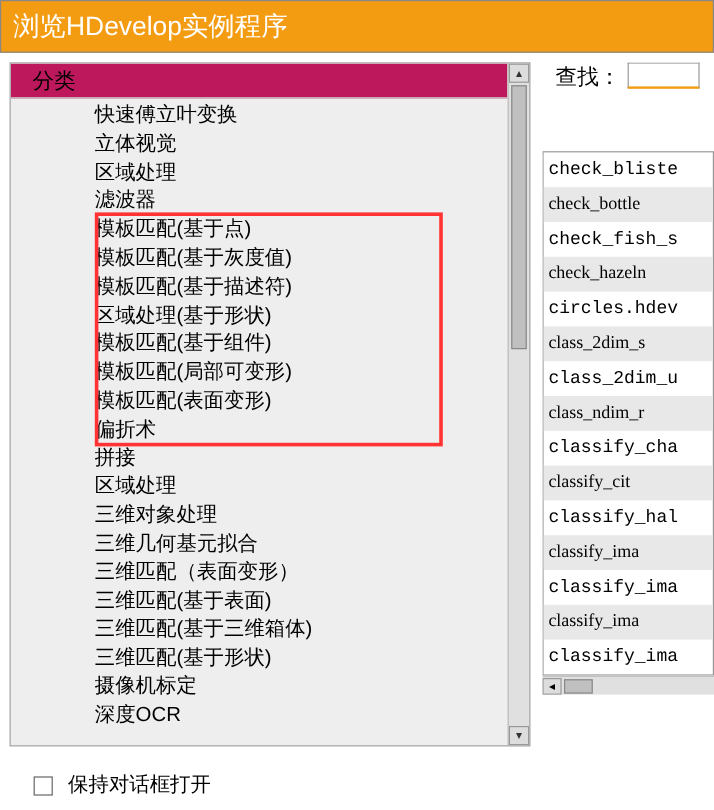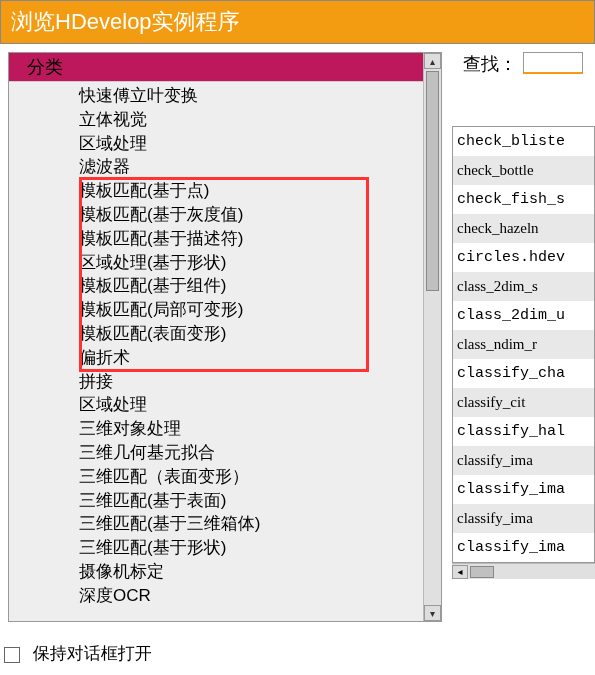--- a/index.html
+++ b/index.html
@@ -143,21 +143,21 @@
     .scroll-thumb-h {
       width: 24px;
       height: 12px;
       background: #c0c0c0;
       border: 1px solid #888;
       margin-left: 2px;
     }
     .footer {
       position: absolute;
       bottom: 10px;
-      left: 4px;
+      left: 28px;
       right: 10px;
       display: flex;
       align-items: flex-start;
       justify-content: space-between;
       font-size: 17px;
     }
     .checkbox {
       width: 16px;
       height: 16px;
       border: 1px solid #666;

